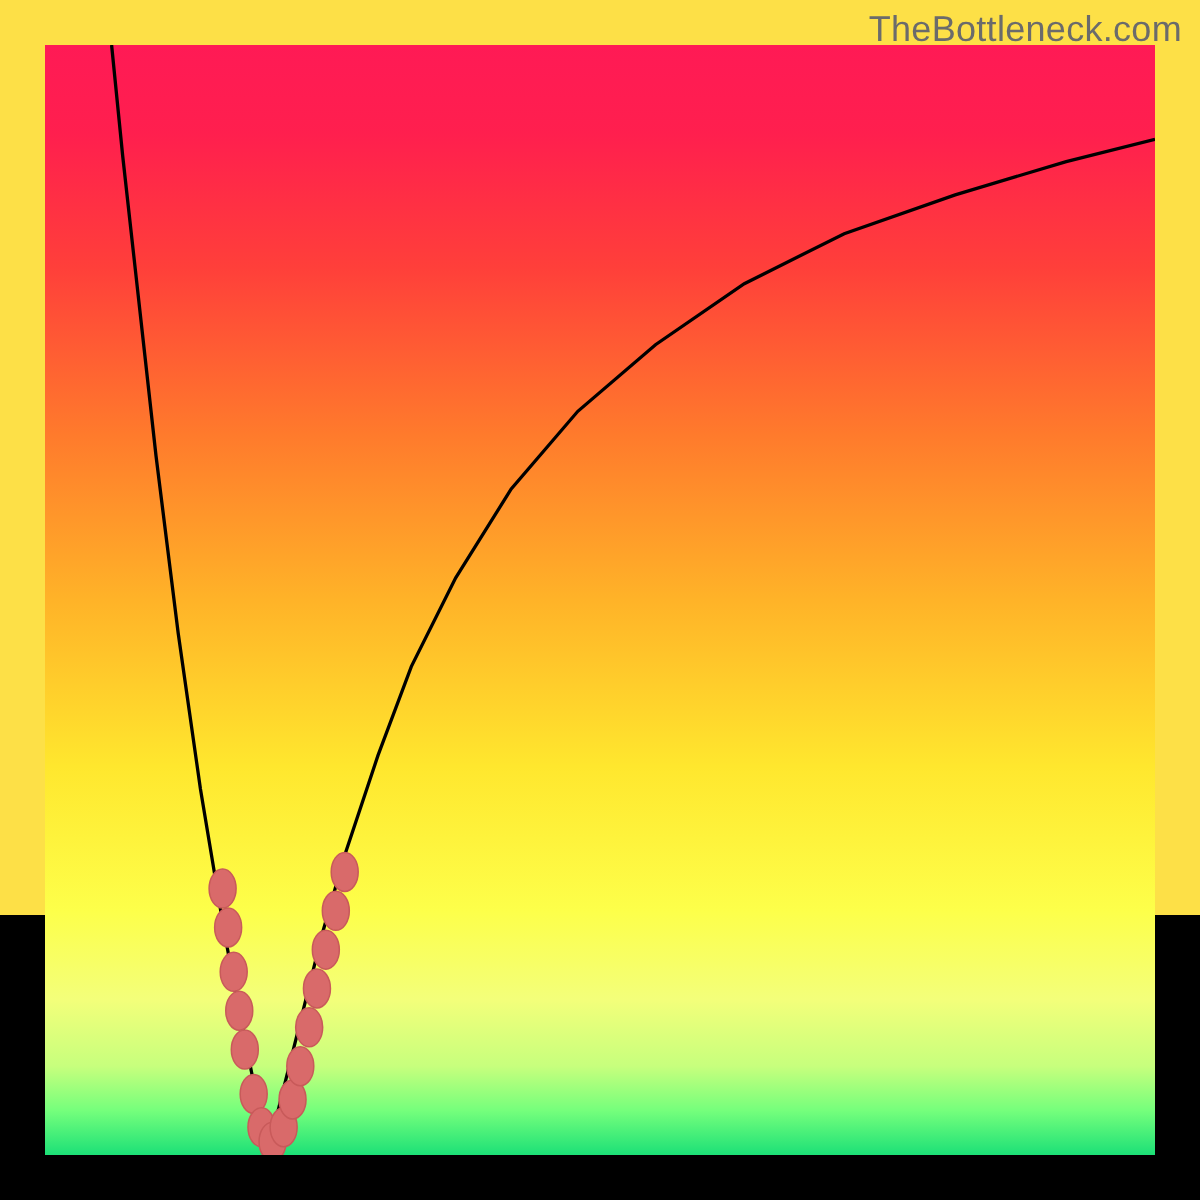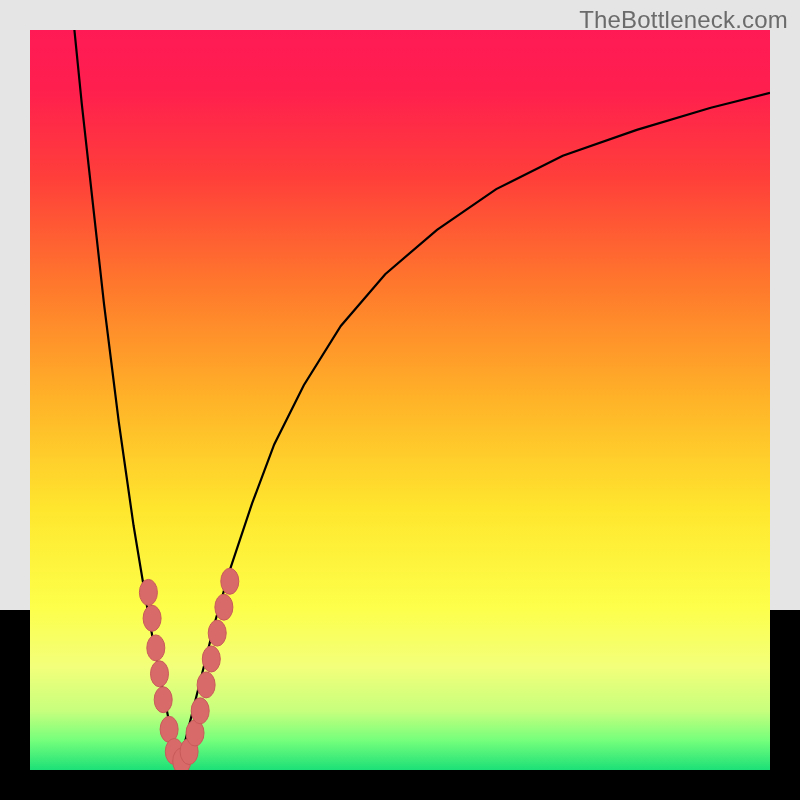--- a/index.html
+++ b/index.html
@@ -8,21 +8,21 @@
     width: 800px;
     height: 800px;
     overflow: hidden;
     background: #000;
     font-family: Arial, Helvetica, sans-serif;
   }
   .frame {
     position: relative;
     width: 800px;
     height: 610px;
-    background: #e5e5e5;
+    background: #fde047;
   }
   .watermark {
     position: absolute;
     top: 6px;
     right: 12px;
     color: #6b6b6b;
     font-size: 24px;
     font-weight: 400;
     letter-spacing: 0.2px;
     user-select: none;

